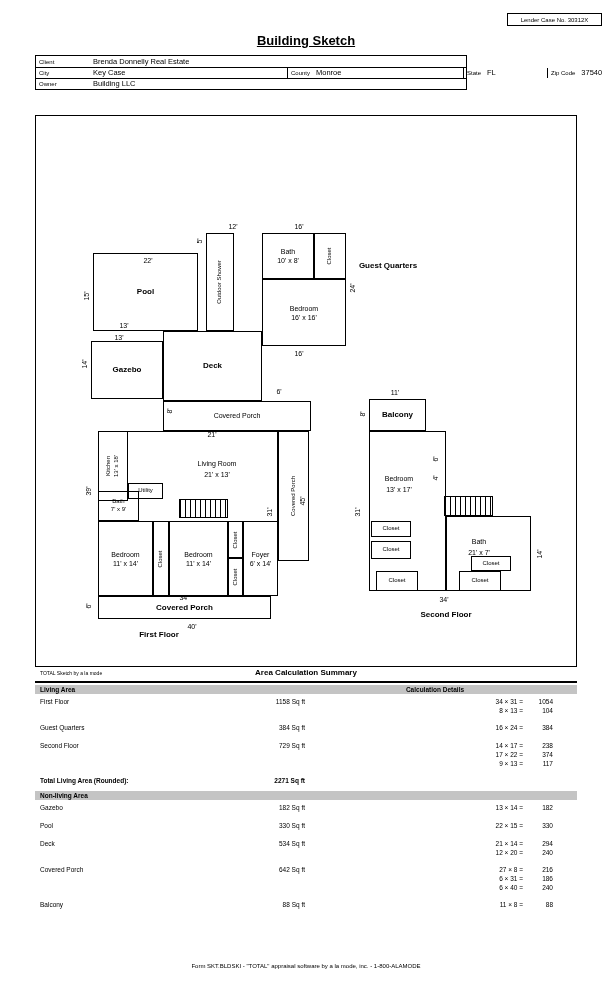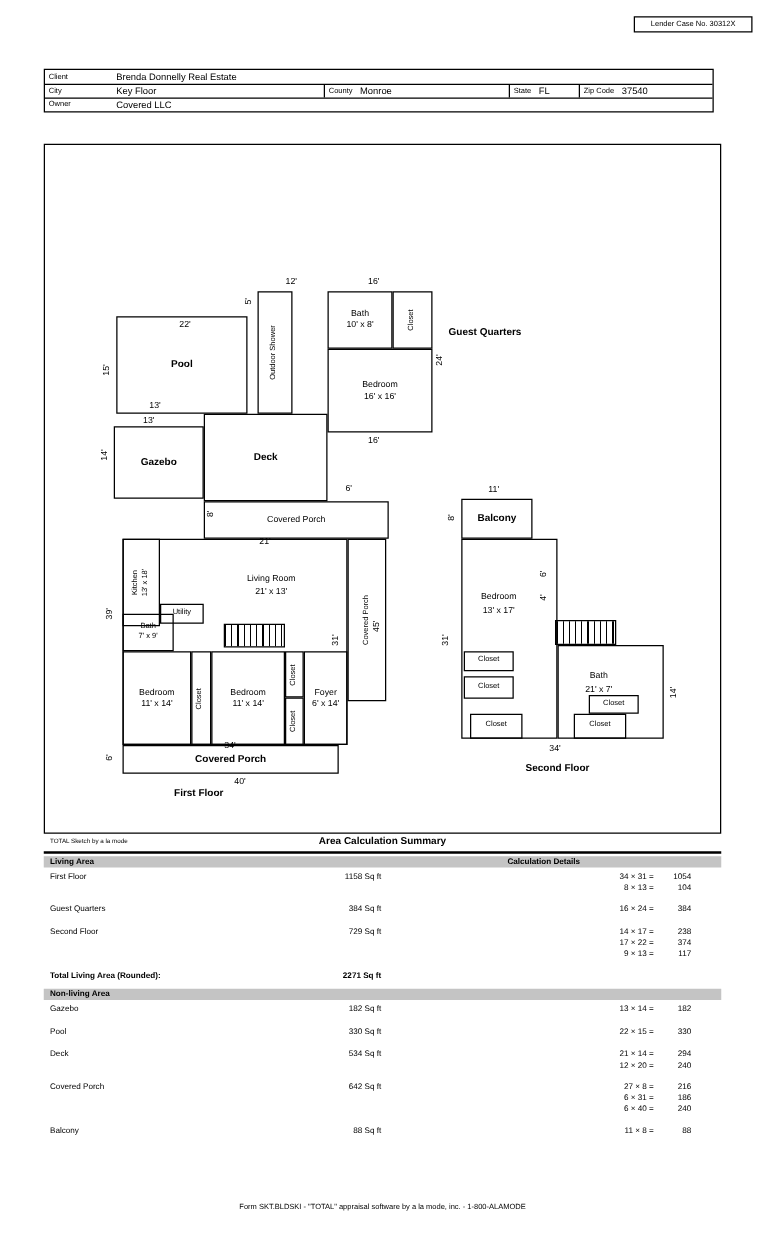--- a/index.html
+++ b/index.html
@@ -4,26 +4,26 @@
 <style>
   *{margin:0;padding:0;box-sizing:border-box;}
   html,body{background:#fff;}
   body{width:612px;height:1008px;font-family:"Liberation Sans",sans-serif;color:#000;position:relative;}
   #page{position:absolute;left:0;top:0;width:612px;height:1008px;background:#fff;overflow:hidden;}
 
   .lender-box{position:absolute;left:507px;top:13px;width:95px;height:13px;border:1px solid #000;
     font-size:6px;display:flex;align-items:center;justify-content:center;white-space:nowrap;}
   .title{position:absolute;top:33px;left:0;width:100%;text-align:center;font-size:13px;font-weight:bold;text-decoration:underline;}
 
-  .info-table{position:absolute;left:35px;top:55px;width:536px;border:1px solid #000;font-size:7.5px;}
+  .info-table{position:absolute;left:35px;top:55px;width:432px;border:1px solid #000;font-size:7.5px;}
   .info-row{display:flex;height:11px;line-height:10px;border-top:1px solid #000;align-items:center;}
   .info-row:first-child{border-top:none;}
   .info-label{font-size:6px;padding-left:3px;flex:0 0 57px;}
   .cell{display:flex;align-items:center;height:100%;}
-  .cell + .cell{border-left:1px solid #000;}
+  .cell + .cell{border-left:1px solid #000;margin-left:28px;}
   .cell .info-label{flex:0 0 auto;padding-right:6px;}
   .cell.first .info-label{flex:0 0 57px;padding-right:0;}
   .c-city{flex:0 0 223px;} .c-county{flex:0 0 148px;} .c-state{flex:0 0 56px;} .c-zip{flex:1 1 auto;}
 
   .sketch-box{position:absolute;left:35px;top:115px;width:542px;height:552px;border:1px solid #000;background:#fff;}
   .room{position:absolute;border:1.5px solid #000;}
   .room.stairs{border:1px solid #000;
     background:repeating-linear-gradient(90deg,#000 0,#000 1px,transparent 1px,transparent 5px);}
   .room-label{position:absolute;top:50%;left:50%;transform:translate(-50%,-50%);
     text-align:center;font-size:7px;line-height:1.3;white-space:nowrap;}
@@ -55,47 +55,48 @@
 </style>
 </head>
 <body>
 
 <div id="page">
 
   <div class="lender-box">
     <span>Lender Case No. 30312X</span>
   </div>
 
+  <div class="title">Building Sketch</div>
 
   <div class="info-table">
     <div class="info-row">
       <span class="info-label">Client</span>
       <span class="info-value">Brenda Donnelly Real Estate</span>
     </div>
     <div class="info-row">
       <span class="cell first c-city">
         <span class="info-label">City</span>
-        <span class="info-value">Key Floor</span>
+        <span class="info-value">Key Case</span>
       </span>
       <span class="cell c-county">
         <span class="info-label">County</span>
         <span class="info-value">Monroe</span>
       </span>
       <span class="cell c-state">
         <span class="info-label">State</span>
         <span class="info-value">FL</span>
       </span>
       <span class="cell c-zip">
         <span class="info-label">Zip Code</span>
         <span class="info-value">37540</span>
       </span>
     </div>
     <div class="info-row">
       <span class="info-label">Owner</span>
-      <span class="info-value">Covered LLC</span>
+      <span class="info-value">Building LLC</span>
     </div>
   </div>
 
   <div class="sketch-box">
       <div class="room" style="left: 57px; top: 137px; width: 105px; height: 78px;">
         <div class="room-label b">
           <div>Pool</div>
         </div>
       </div>
       <div class="room" style="left: 55px; top: 225px; width: 72px; height: 58px;">

